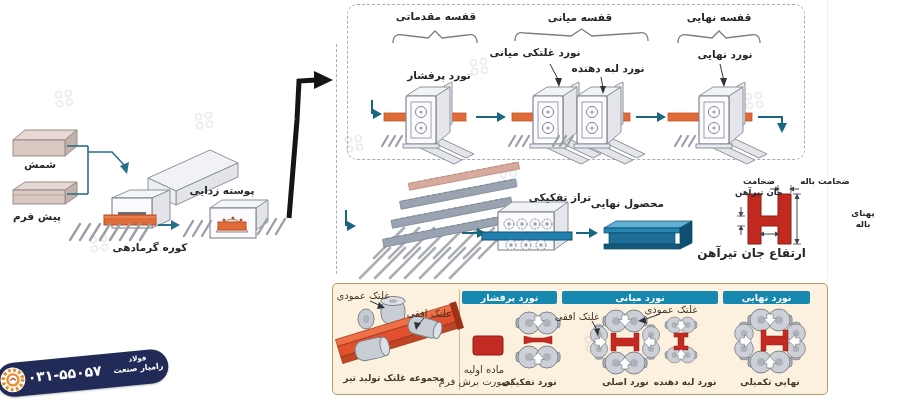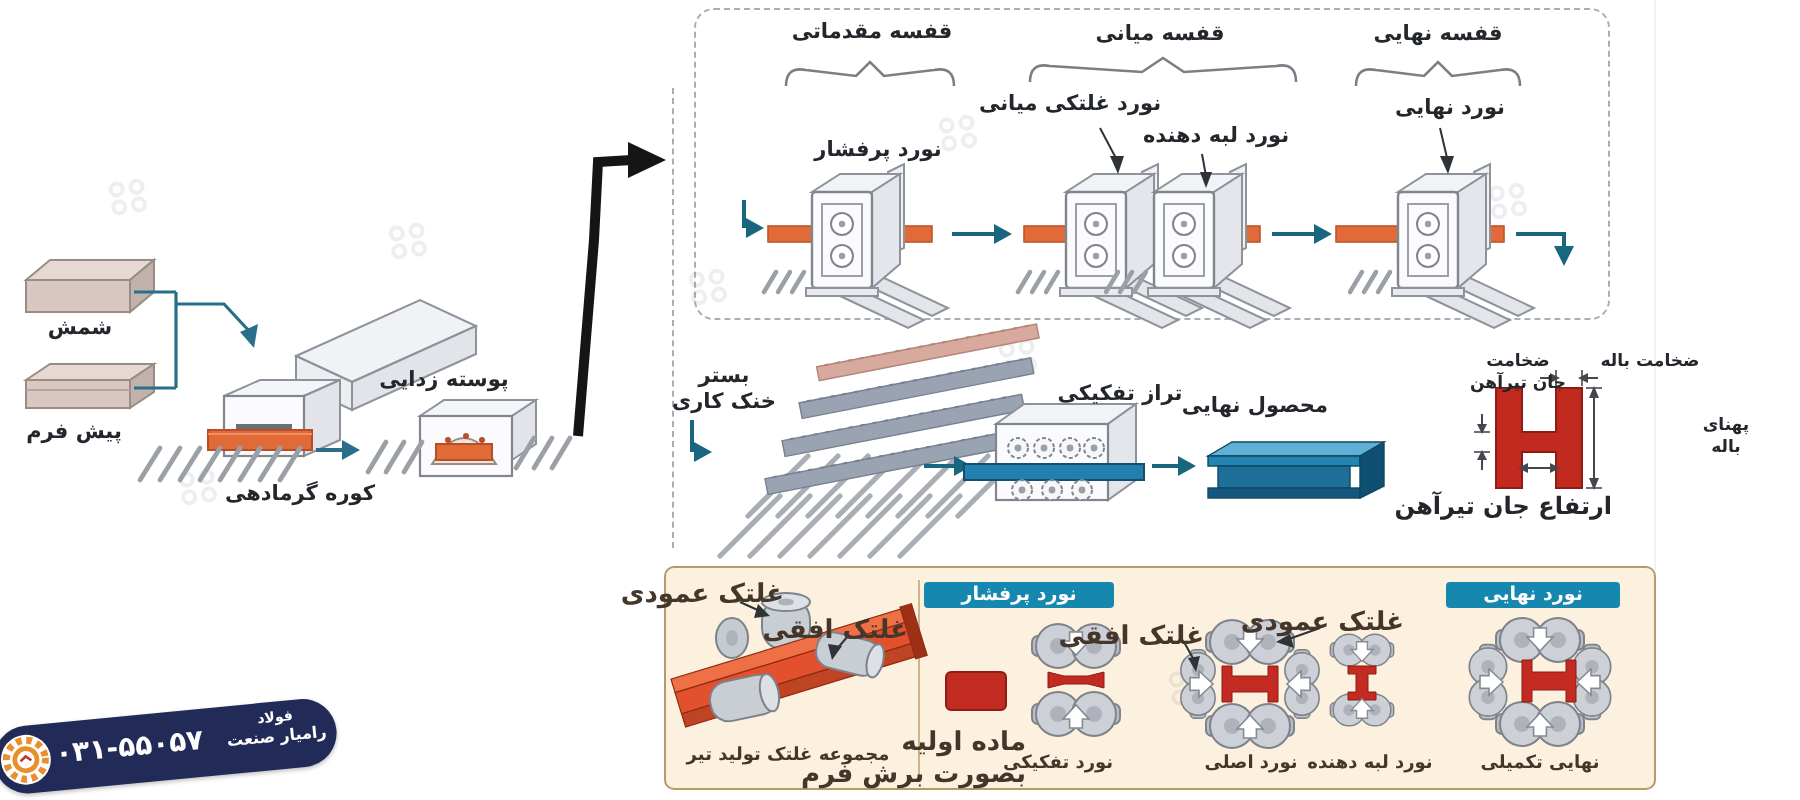--- a/index.html
+++ b/index.html
@@ -17,21 +17,21 @@
   .beige{position:absolute;left:332px;top:283px;width:496px;height:112px;
          background:#fcf1de;border:1.5px solid #b89a66;border-radius:5px;}
   .beige-div{position:absolute;left:459px;top:290px;width:0;height:100px;border-left:1px solid #cdb68c;}
   
   .lbl{position:absolute;font-size:10.5px;font-weight:600;color:#23272c;text-align:center;
        direction:rtl;line-height:1.25;white-space:nowrap;}
   .lbl.sm{font-size:8.5px;margin-left:48px;}
   .lbl.md{font-size:12px;}
   .cap{position:absolute;font-size:9px;font-weight:700;color:#44372a;text-align:center;
        direction:rtl;line-height:1.2;white-space:nowrap;}
-  .cap.sm{font-size:13px;font-weight:700;}
+  .cap.sm{font-size:10px;font-weight:400;}
   .hdr{position:absolute;height:13px;background:#1687ae;color:#fff;border-radius:2px;
        display:flex;align-items:center;justify-content:center;direction:rtl;
        font-size:9.5px;font-weight:700;}
   
   .wm{position:absolute;opacity:.13;transform:rotate(-8deg);}
   .wm i{display:flex;gap:2px;margin-bottom:1px;}
   .wm b{display:block;width:8px;height:8px;border:2px solid #7c838c;border-radius:50%;}
   
   .logo{position:absolute;left:-2px;top:363px;width:172px;height:34px;background:#222b57;
         border-radius:17px;transform:rotate(-5.5deg);transform-origin:14px 28px;
@@ -459,38 +459,35 @@
   <div class="lbl" style="left:188px;top:184px;width:68px">پوسته زدایی</div>
 
   <div class="lbl" style="left:390px;top:10px;width:92px">قفسه مقدماتی</div>
   <div class="lbl" style="left:534px;top:11px;width:92px">قفسه میانی</div>
   <div class="lbl" style="left:673px;top:11px;width:92px">قفسه نهایی</div>
   <div class="lbl" style="left:407px;top:69px;width:64px">نورد پرفشار</div>
   <div class="lbl" style="left:488px;top:46px;width:94px">نورد غلتکی میانی</div>
   <div class="lbl" style="left:570px;top:62px;width:76px">نورد لبه دهنده</div>
   <div class="lbl" style="left:694px;top:48px;width:62px">نورد نهایی</div>
 
-  <div class="lbl" style="left:330px;top:182px;width:64px">
-    <div>بستر</div>
-    <div>خنک کاری</div>
-  </div>
   <div class="lbl" style="left:528px;top:191px;width:64px">تراز تفکیکی</div>
   <div class="lbl" style="left:592px;top:197px;width:72px">محصول نهایی</div>
   <div class="lbl sm" style="left:750px;top:176px;width:54px">ضخامت باله</div>
   <div class="lbl sm" style="left:684px;top:176px;width:54px">
     <div>ضخامت</div>
     <div>جان تیرآهن</div>
   </div>
   <div class="lbl sm" style="left:799px;top:208px;width:32px">
     <div>پهنای</div>
     <div>باله</div>
   </div>
   <div class="lbl md" style="left:714px;top:246px;width:92px">ارتفاع جان تیرآهن</div>
 
   <div class="hdr" style="left:462px;top:291px;width:95px">نورد پرفشار</div>
+  <div class="hdr" style="left:562px;top:291px;width:156px">نورد میانی</div>
   <div class="hdr" style="left:723px;top:291px;width:87px">نورد نهایی</div>
 
   <div class="cap sm" style="left:334px;top:290px;width:58px">غلتک عمودی</div>
   <div class="cap sm" style="left:404px;top:308px;width:50px">غلتک افقی</div>
   <div class="cap" style="left:338px;top:373px;width:112px">مجموعه غلتک تولید تیر</div>
   <div class="cap sm" style="left:455px;top:364px;width:58px">
     <div>ماده اولیه</div>
     <div>بصورت برش فرم</div>
   </div>
   <div class="cap" style="left:500px;top:377px;width:58px">نورد تفکیکی</div>

